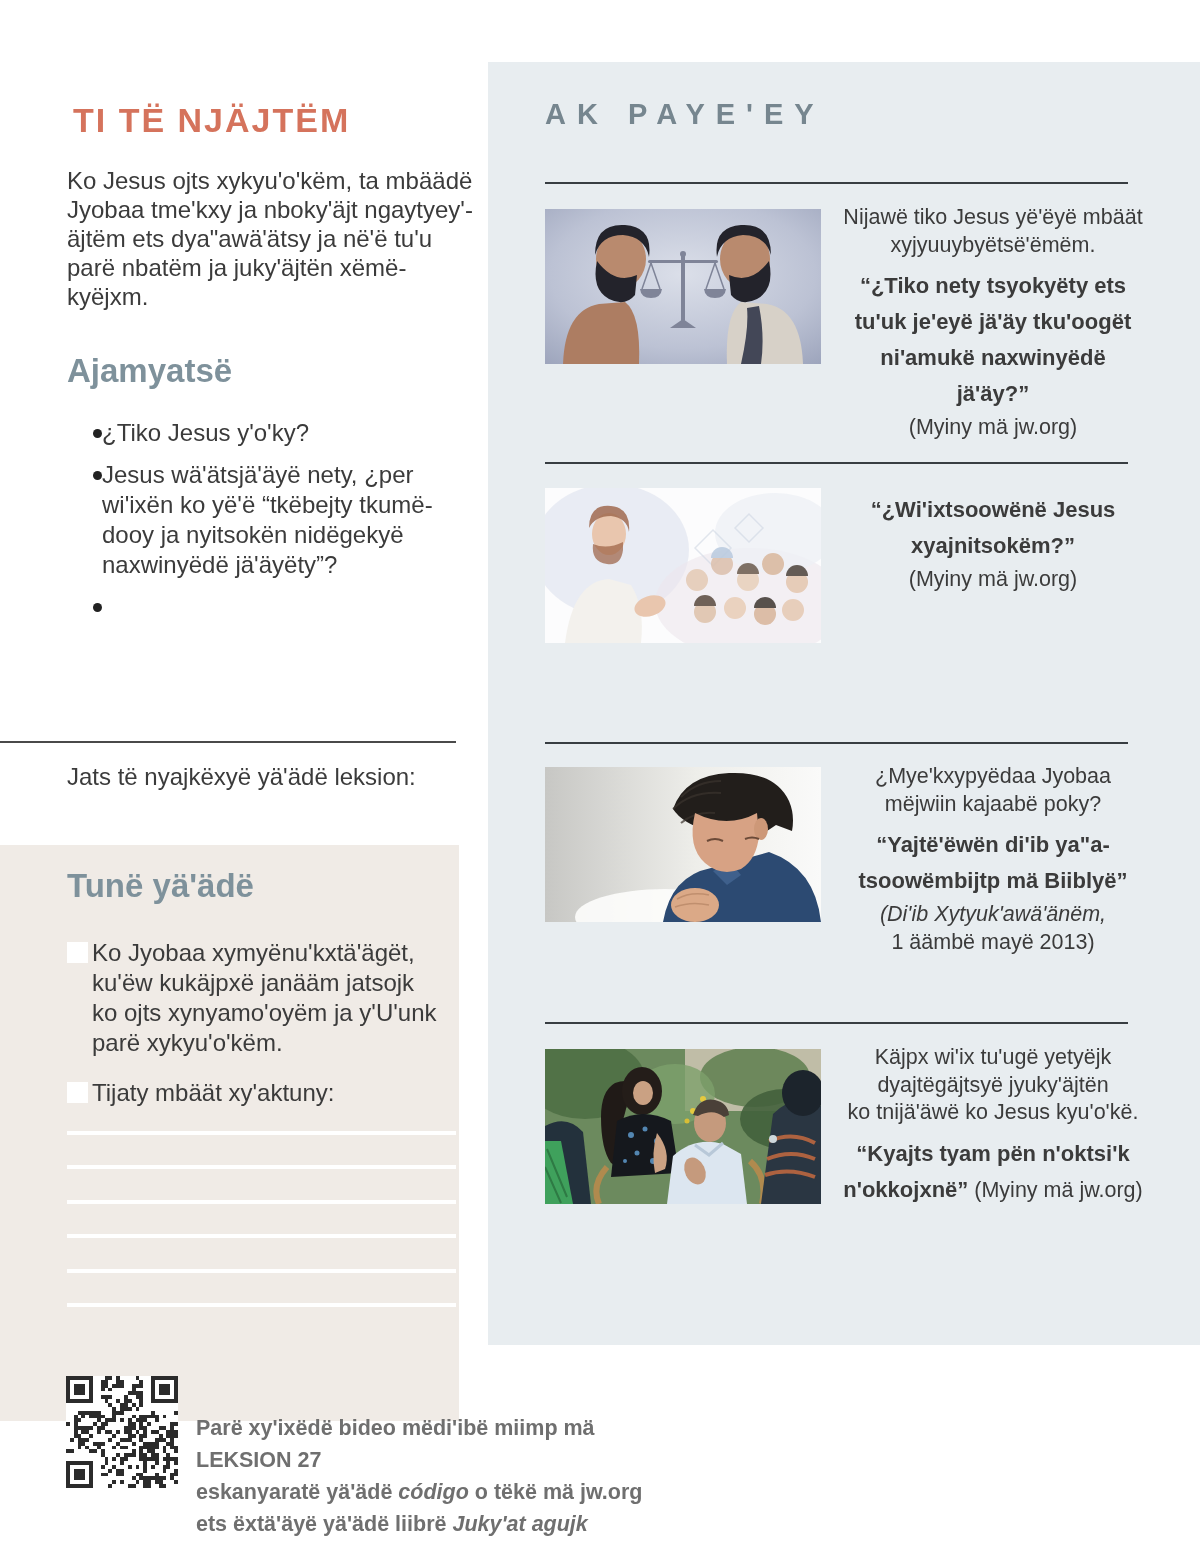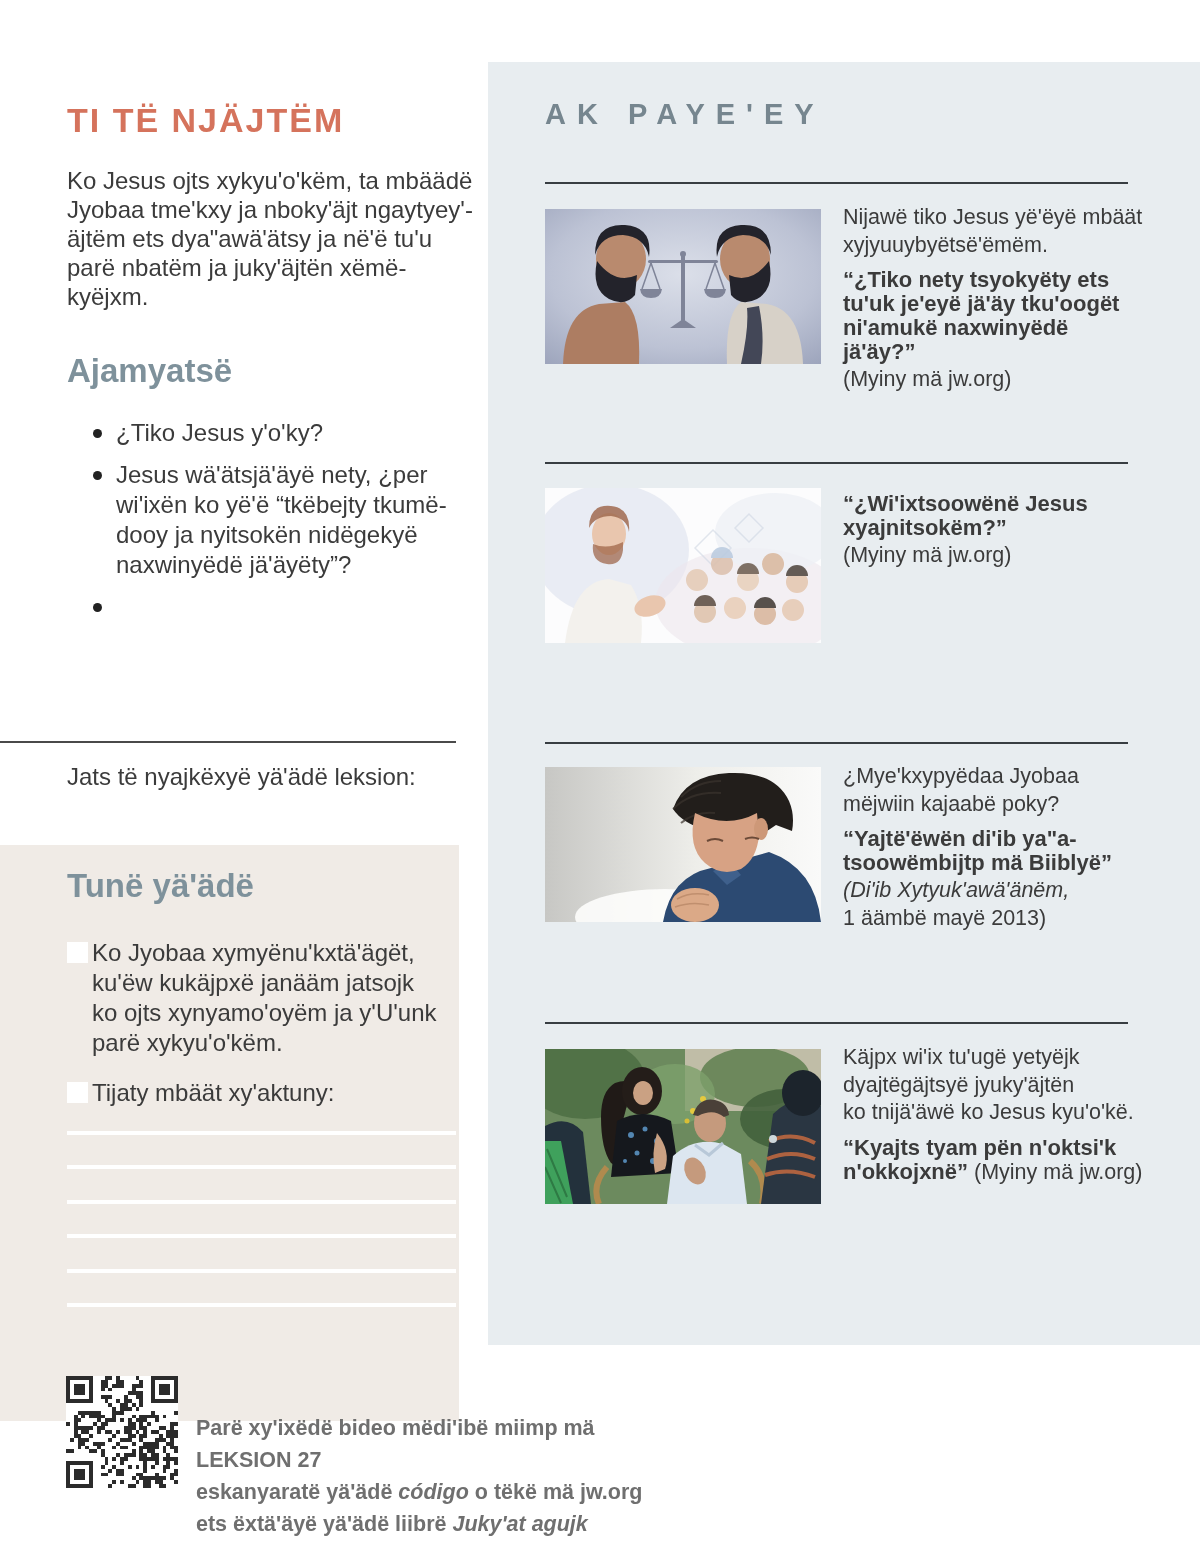--- a/index.html
+++ b/index.html
@@ -4,35 +4,35 @@
 <style>
   html,body{margin:0;padding:0;background:#ffffff;}
   .page{
     position:relative;width:1200px;height:1543px;background:#ffffff;
     font-family:"Liberation Sans",sans-serif;color:#383838;overflow:hidden;
   }
   .prelines{white-space:pre-line;}
 
   
   .title{
-    position:absolute;left:67px;top:101px;margin:0;
+    position:absolute;left:73px;top:101px;margin:0;
     font-size:34px;font-weight:bold;letter-spacing:2px;color:#d5735c;
   }
   .intro{
     position:absolute;left:67px;top:166px;margin:0;width:410px;
     font-size:24px;line-height:29px;color:#3b3b3b;
   }
   .subhead{
     position:absolute;left:67px;top:352px;margin:0;
     font-size:33px;font-weight:bold;color:#7e919b;
   }
   .bullets{
     position:absolute;left:93px;top:418px;margin:0;padding:0;list-style:none;width:360px;
   }
-  .bullets li{display:flex;gap:14px;margin-bottom:12px;font-size:24px;line-height:30px;color:#3b3b3b;}
+  .bullets li{display:flex;margin-bottom:12px;font-size:24px;line-height:30px;color:#3b3b3b;}
   .dot{flex:0 0 auto;width:9px;height:9px;border-radius:50%;background:#222;margin-top:11px;}
   .divider{
     position:absolute;left:0;top:741px;width:456px;height:2px;background:#4a4a4a;
   }
   .finish-note{
     position:absolute;left:67px;top:763px;margin:0;font-size:24px;color:#3b3b3b;
   }
   .todo-box{
     position:absolute;left:0;top:845px;width:459px;height:576px;background:#f0ebe6;
   }
@@ -63,23 +63,23 @@
     position:absolute;left:545px;top:98px;margin:0;
     font-size:29px;font-weight:bold;letter-spacing:11px;color:#76868f;text-align:right;
   }
   .rule{position:absolute;left:545px;width:583px;height:2px;background:#383e42;}
   .rule.r1{top:182px;} .rule.r2{top:462px;} .rule.r3{top:742px;} .rule.r4{top:1022px;}
 
   .sec-img{position:absolute;left:545px;width:276px;height:155px;overflow:hidden;}
   .sec-img svg{display:block;width:276px;height:155px;}
   .sec-img.i1{top:209px;} .sec-img.i2{top:488px;} .sec-img.i3{top:767px;} .sec-img.i4{top:1049px;}
 
-  .sec-text{position:absolute;left:843px;width:300px;font-size:21.5px;line-height:27.5px;color:#3b3b3b;}
+  .sec-text{position:absolute;left:843px;width:300px;font-size:21.5px;line-height:27.5px;color:#3b3b3b;text-align:center;}
   .sec-text.t1{top:204px;} .sec-text.t2{top:483px;} .sec-text.t3{top:763px;} .sec-text.t4{top:1044px;}
-  .sec-text .quote{font-weight:bold;font-size:22px;line-height:24px;margin-top:9px;}
+  .sec-text .quote{font-weight:bold;font-size:22px;line-height:36px;margin-top:9px;}
   .sec-text .source{margin-top:2px;}
   .sec-text .source i{font-style:italic;}
   .src-inline{font-weight:normal;font-size:21.5px;}
 </style>
 </head>
 <body>
 
 <div class="page">
 
   <h1 class="title">TI TË NJÄJTËM</h1>

